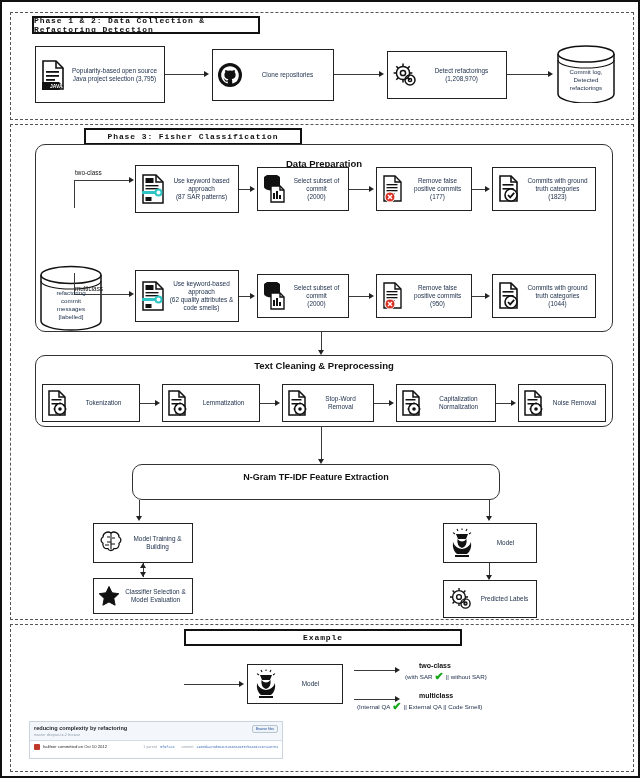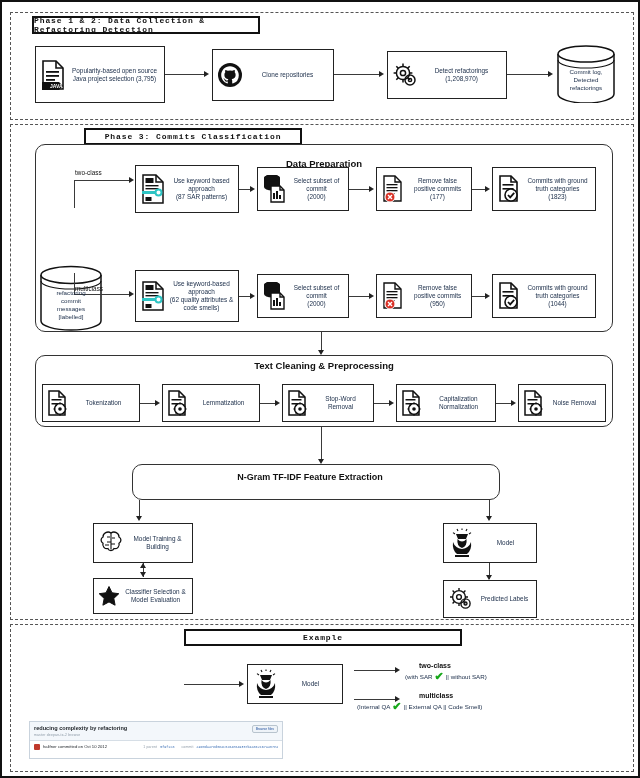--- a/index.html
+++ b/index.html
@@ -144,21 +144,21 @@
       <path d="M3 15 a28 8 0 0 0 56 0" fill="none" stroke="#111" stroke-width="1.1"></path>
     </svg>
     <span class="cyl-lbl" style="margin-top:12px;white-space:pre-line;">Commit log,
 Detected
 refactorings</span>
   </div>
 
   <div class="abs dash" style="left:8px;top:122px;width:624px;height:496px;"></div>
 
   <div class="abs phase-title" style="left:82px;top:126px;width:218px;height:17px;">
-    <span>Phase 3:   Commits Classification</span>
+    <span>Phase 3:   Fisher Classification</span>
   </div>
 
   <div class="abs panel" style="left:33px;top:142px;width:578px;height:188px;"></div>
   <div class="abs panel-title" style="left:33px;top:148px;width:578px;margin-top:8px;">
     <span>Data Preparation</span>
   </div>
 
   <div class="abs cyl" style="left:36px;top:205px;width:66px;height:66px;">
     <svg class="abs" style="left:0;top:0;" width="66" height="66" viewBox="0 0 66 66">
       <path d="M3 10 v46 a30 9 0 0 0 60 0 v-46" fill="#fff" stroke="#111" stroke-width="1.5"></path>
@@ -421,21 +421,21 @@
           </g>
       </svg>
     </span>
     <span class="lbl">Noise Removal</span>
   </div>
 
   <div class="abs edge" style="left:319px;top:425px;width:1.2px;height:34px;"></div>
   <div class="arrow-d" style="left:316px;top:457px;"></div>
 
   <div class="abs panel" style="left:130px;top:462px;width:368px;height:36px;"></div>
-  <div class="abs big-title" style="left:124px;top:469px;width:368px;">
+  <div class="abs big-title" style="left:130px;top:469px;width:368px;">
     <div>N-Gram TF-IDF Feature Extraction</div>
   </div>
 
   <div class="abs edge" style="left:137px;top:498px;width:1.2px;height:18px;"></div>
   <div class="arrow-d" style="left:134px;top:514px;"></div>
   <div class="abs edge" style="left:487px;top:498px;width:1.2px;height:18px;"></div>
   <div class="arrow-d" style="left:484px;top:514px;"></div>
 
   <div class="abs node" style="left:91px;top:521px;width:100px;height:40px;">
     <span class="ico">

